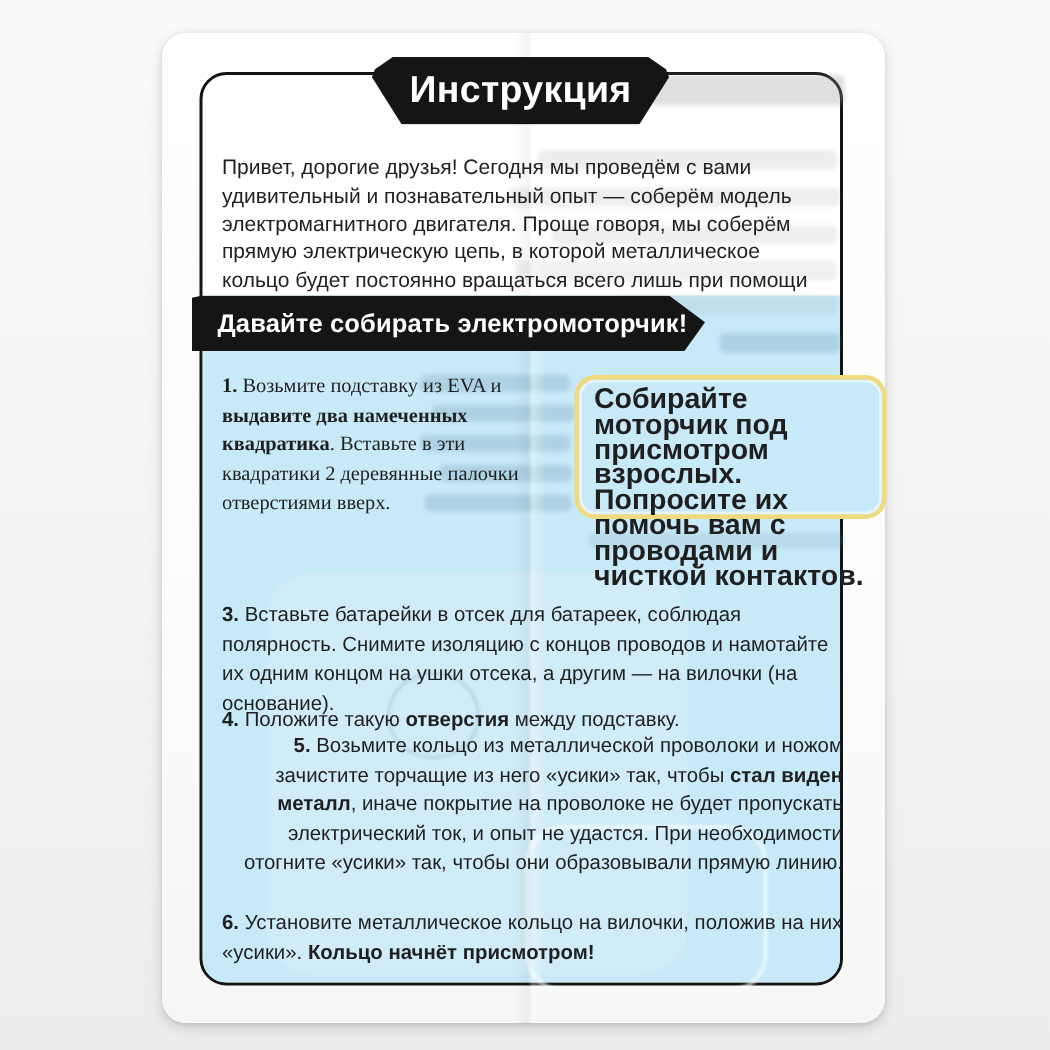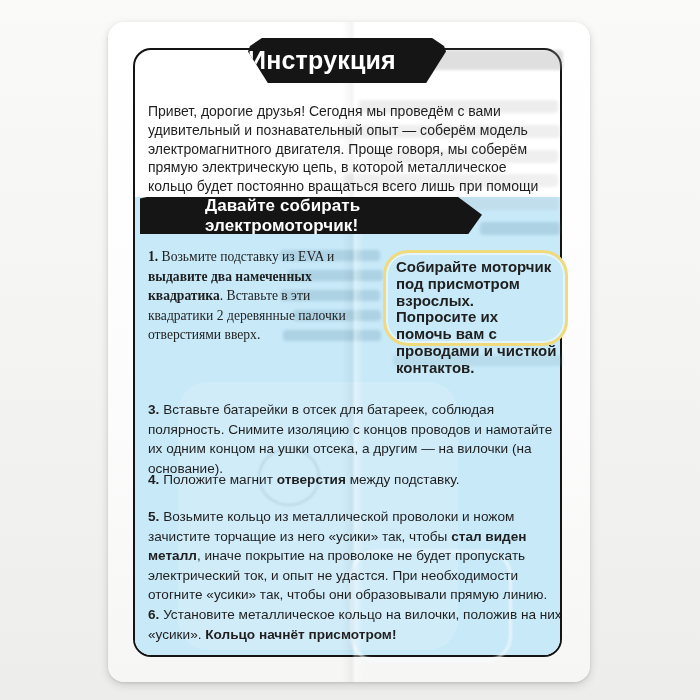--- a/index.html
+++ b/index.html
@@ -34,59 +34,58 @@
     border:2px solid #141414;border-radius:18px;
     overflow:hidden;background:#ffffff;
     display:flex;flex-direction:column;
   }
   .white-zone{height:147px;background:transparent;}
   .blue-zone{flex:1;background:var(--panel-blue);}
   .title-banner{
     position:absolute;left:140px;top:16px;width:198px;height:45px;
     background:var(--banner-black);
     clip-path:polygon(7% 0,93% 0,99% 18%,100% 30%,90% 100%,10% 100%,0 30%,1% 18%);
-    display:flex;align-items:center;justify-content:flex-start;
+    display:flex;align-items:center;justify-content:center;
     z-index:5;
   }
   .title-banner span{
     color:#ffffff;font-weight:bold;font-size:25px;letter-spacing:0.2px;
   }
   .section-banner{
-    position:absolute;left:32px;top:175px;width:342px;height:37px;
+    position:absolute;left:20px;top:175px;width:342px;height:37px;
     background:var(--banner-black);
     clip-path:polygon(0 4%,2% 0,93% 0,100% 48%,96% 100%,0 100%);
     display:flex;align-items:center;
     z-index:5;
-    padding-left:48px;
   }
   .section-banner span{
     color:#ffffff;font-weight:bold;font-size:17px;padding-left:17px;letter-spacing:0.1px;
   }
   .intro{
     position:absolute;left:40px;top:80px;width:406px;
     font-size:14px;line-height:18.8px;z-index:4;
   }
   .step{
     position:absolute;left:40px;font-size:13.6px;line-height:19.5px;z-index:4;
   }
   .step .b{font-weight:bold;}
   .s1{top:225px;width:222px;font-family:Liberation Serif, serif;}
   .s2{top:318px;width:252px;}
   .s3{top:378px;width:414px;}
   .s4{top:448px;width:414px;}
-  .s5{top:485px;width:414px;}
+  .s5{top:465px;width:414px;text-align:right;}
   .s6{top:583px;width:414px;}
   .warning{
-    position:absolute;left:275px;top:228px;width:185px;height:96px;
+    position:absolute;left:275px;top:228px;width:208px;height:96px;
     background:var(--panel-blue);
     border:3px solid var(--warning-border);
-    border-radius:25px;
+    border-radius:14px;
     box-shadow:inset 0 0 0 2px rgba(255,255,255,0.55);
     padding:6px 8px 4px 10px;
-    font-size:15px;font-weight:bold;line-height:16.8px;
+    font-size:19px;font-weight:bold;line-height:16.8px;
     z-index:6;
   }
   
   .ghost{position:absolute;border-radius:4px;filter:blur(1.5px);transform:scaleX(-1);pointer-events:none;}
   .ghost.gray{background:rgba(150,150,150,0.30);}
   .ghost.blue{background:rgba(100,145,170,0.26);}
   .ghost-circle{
     position:absolute;left:150px;top:426px;width:62px;height:58px;
     border:2px solid rgba(125,158,178,0.28);border-radius:50%;
     filter:blur(1px);pointer-events:none;
@@ -138,18 +137,18 @@
   <div class="section-banner">
     <span>Давайте собирать электромоторчик!</span>
   </div>
 
   <div class="warning">
     <span>Собирайте моторчик под присмотром взрослых. Попросите их помочь вам с проводами и чисткой контактов.</span>
   </div>
 
   <p class="step s1"><span class="b">1. </span><span>Возьмите подставку из EVA и </span><span class="b">выдавите два намеченных квадратика</span><span>. Вставьте в эти квадратики 2 деревянные палочки отверстиями вверх.</span></p>
   <p class="step s3"><span class="b">3. </span><span>Вставьте батарейки в отсек для батареек, соблюдая полярность. Снимите изоляцию с концов проводов и намотайте их одним концом на ушки отсека, а другим — на вилочки (на основание).</span></p>
-  <p class="step s4"><span class="b">4. </span><span>Положите магнит </span><span class="b">отверстия</span><span> между подставку.</span></p>
+  <p class="step s4"><span class="b">4. </span><span>Положите такую </span><span class="b">отверстия</span><span> между подставку.</span></p>
   <p class="step s5"><span class="b">5. </span><span>Возьмите кольцо из металлической проволоки и ножом зачистите торчащие из него «усики» так, чтобы </span><span class="b">стал виден металл</span><span>, иначе покрытие на проволоке не будет пропускать электрический ток, и опыт не удастся. При необходимости отогните «усики» так, чтобы они образовывали прямую линию.</span></p>
   <p class="step s6"><span class="b">6. </span><span>Установите металлическое кольцо на вилочки, положив на них «усики». </span><span class="b">Кольцо начнёт присмотром!</span></p>
 
   <div class="fold"></div>
 </div>
 
 </body></html>

